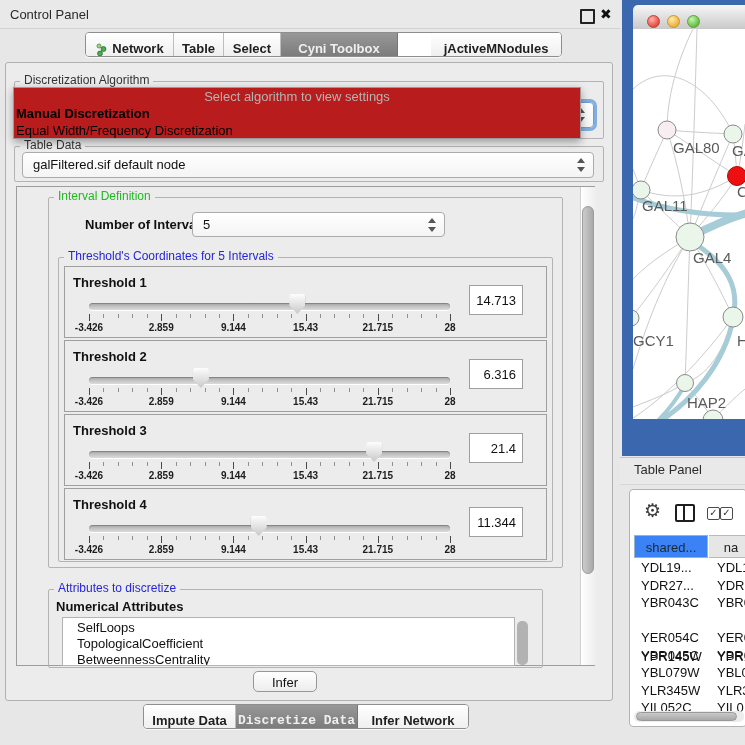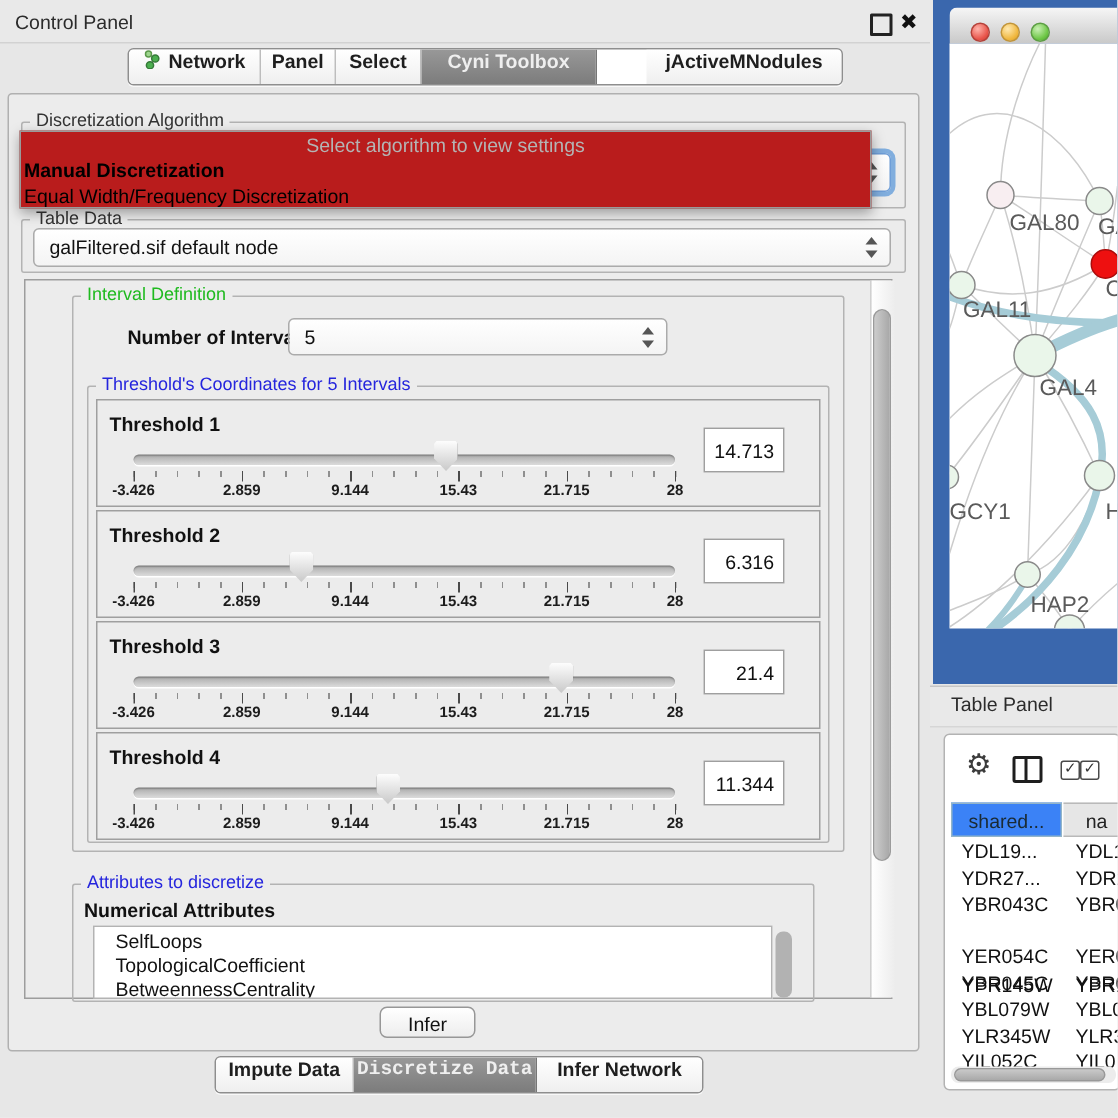--- a/index.html
+++ b/index.html
@@ -12,21 +12,21 @@
   .abs{position:absolute}
 
   
   .cp-titlebar{left:0;top:0;width:620px;height:28px;background:#e9e9e9;border-bottom:1px solid #d2d2d2}
   .cp-title{left:10px;top:7px;font-size:13px;color:#2b2b2b}
   .float-ic{left:580px;top:9px;width:11px;height:11px;border:2px solid #222;border-radius:1px}
   .close-ic{left:600px;top:5px;font-size:14px;font-weight:bold;color:#111;line-height:18px}
 
   
   .seg-control{display:flex;height:23px;border:1px solid #8e8e8e;border-radius:4px;overflow:hidden;background:#fff;box-shadow:0 1px 0 rgba(255,255,255,.7)}
-  .seg{display:flex;align-items:flex-start;justify-content:center;gap:4px;font-size:13px;font-weight:bold;color:#1e1e1e;background:linear-gradient(#ffffff,#efefef);border-right:1px solid #bdbdbd;box-sizing:border-box}
+  .seg{display:flex;align-items:flex-end;justify-content:center;gap:4px;font-size:13px;font-weight:bold;color:#1e1e1e;background:linear-gradient(#ffffff,#efefef);border-right:1px solid #bdbdbd;box-sizing:border-box}
   .seg:last-child{border-right:none}
   .seg.selected{background:linear-gradient(#989898,#7c7c7c);color:#efefef;border-right-color:#767676}
   .seg-icon svg{display:block}
 
   
   .main-panel{left:5px;top:62px;width:606px;height:637px;background:#ececec;border:1px solid #b0b0b0;border-radius:3px}
   .groupbox{border:1px solid #b3b3b3;border-radius:2px}
   .grouplabel{font-size:12px;line-height:13px;background:#ececec;padding:0 4px;color:#333;white-space:nowrap}
   .lab-green{color:#1fba1f}
   .lab-blue{color:#2525dd}
@@ -114,21 +114,21 @@
           <line x1="4" y1="3" x2="8" y2="6" stroke="#9a9a9a"></line>
           <line x1="8" y1="6" x2="5" y2="11" stroke="#9a9a9a"></line>
           <circle cx="4" cy="3" r="2" fill="#9fd68f" stroke="#5c9a4c"></circle>
           <circle cx="8.5" cy="6" r="2.4" fill="#4caf50" stroke="#357a38"></circle>
           <circle cx="5" cy="10.5" r="2.4" fill="#4caf50" stroke="#357a38"></circle>
         </svg>
       </span>
       <span>Network</span>
     </div>
     <div class="seg" style="width: 50px;">
-      <span>Panel</span>
+      <span>Table</span>
     </div>
     <div class="seg" style="width: 57px;">
       <span>Select</span>
     </div>
     <div class="seg selected" style="width: 117px;">
       <span>Cyni Toolbox</span>
     </div>
     <div class="seg" style="width: 130px; margin-left: 33px;">
       <span>jActiveMNodules</span>
     </div>

